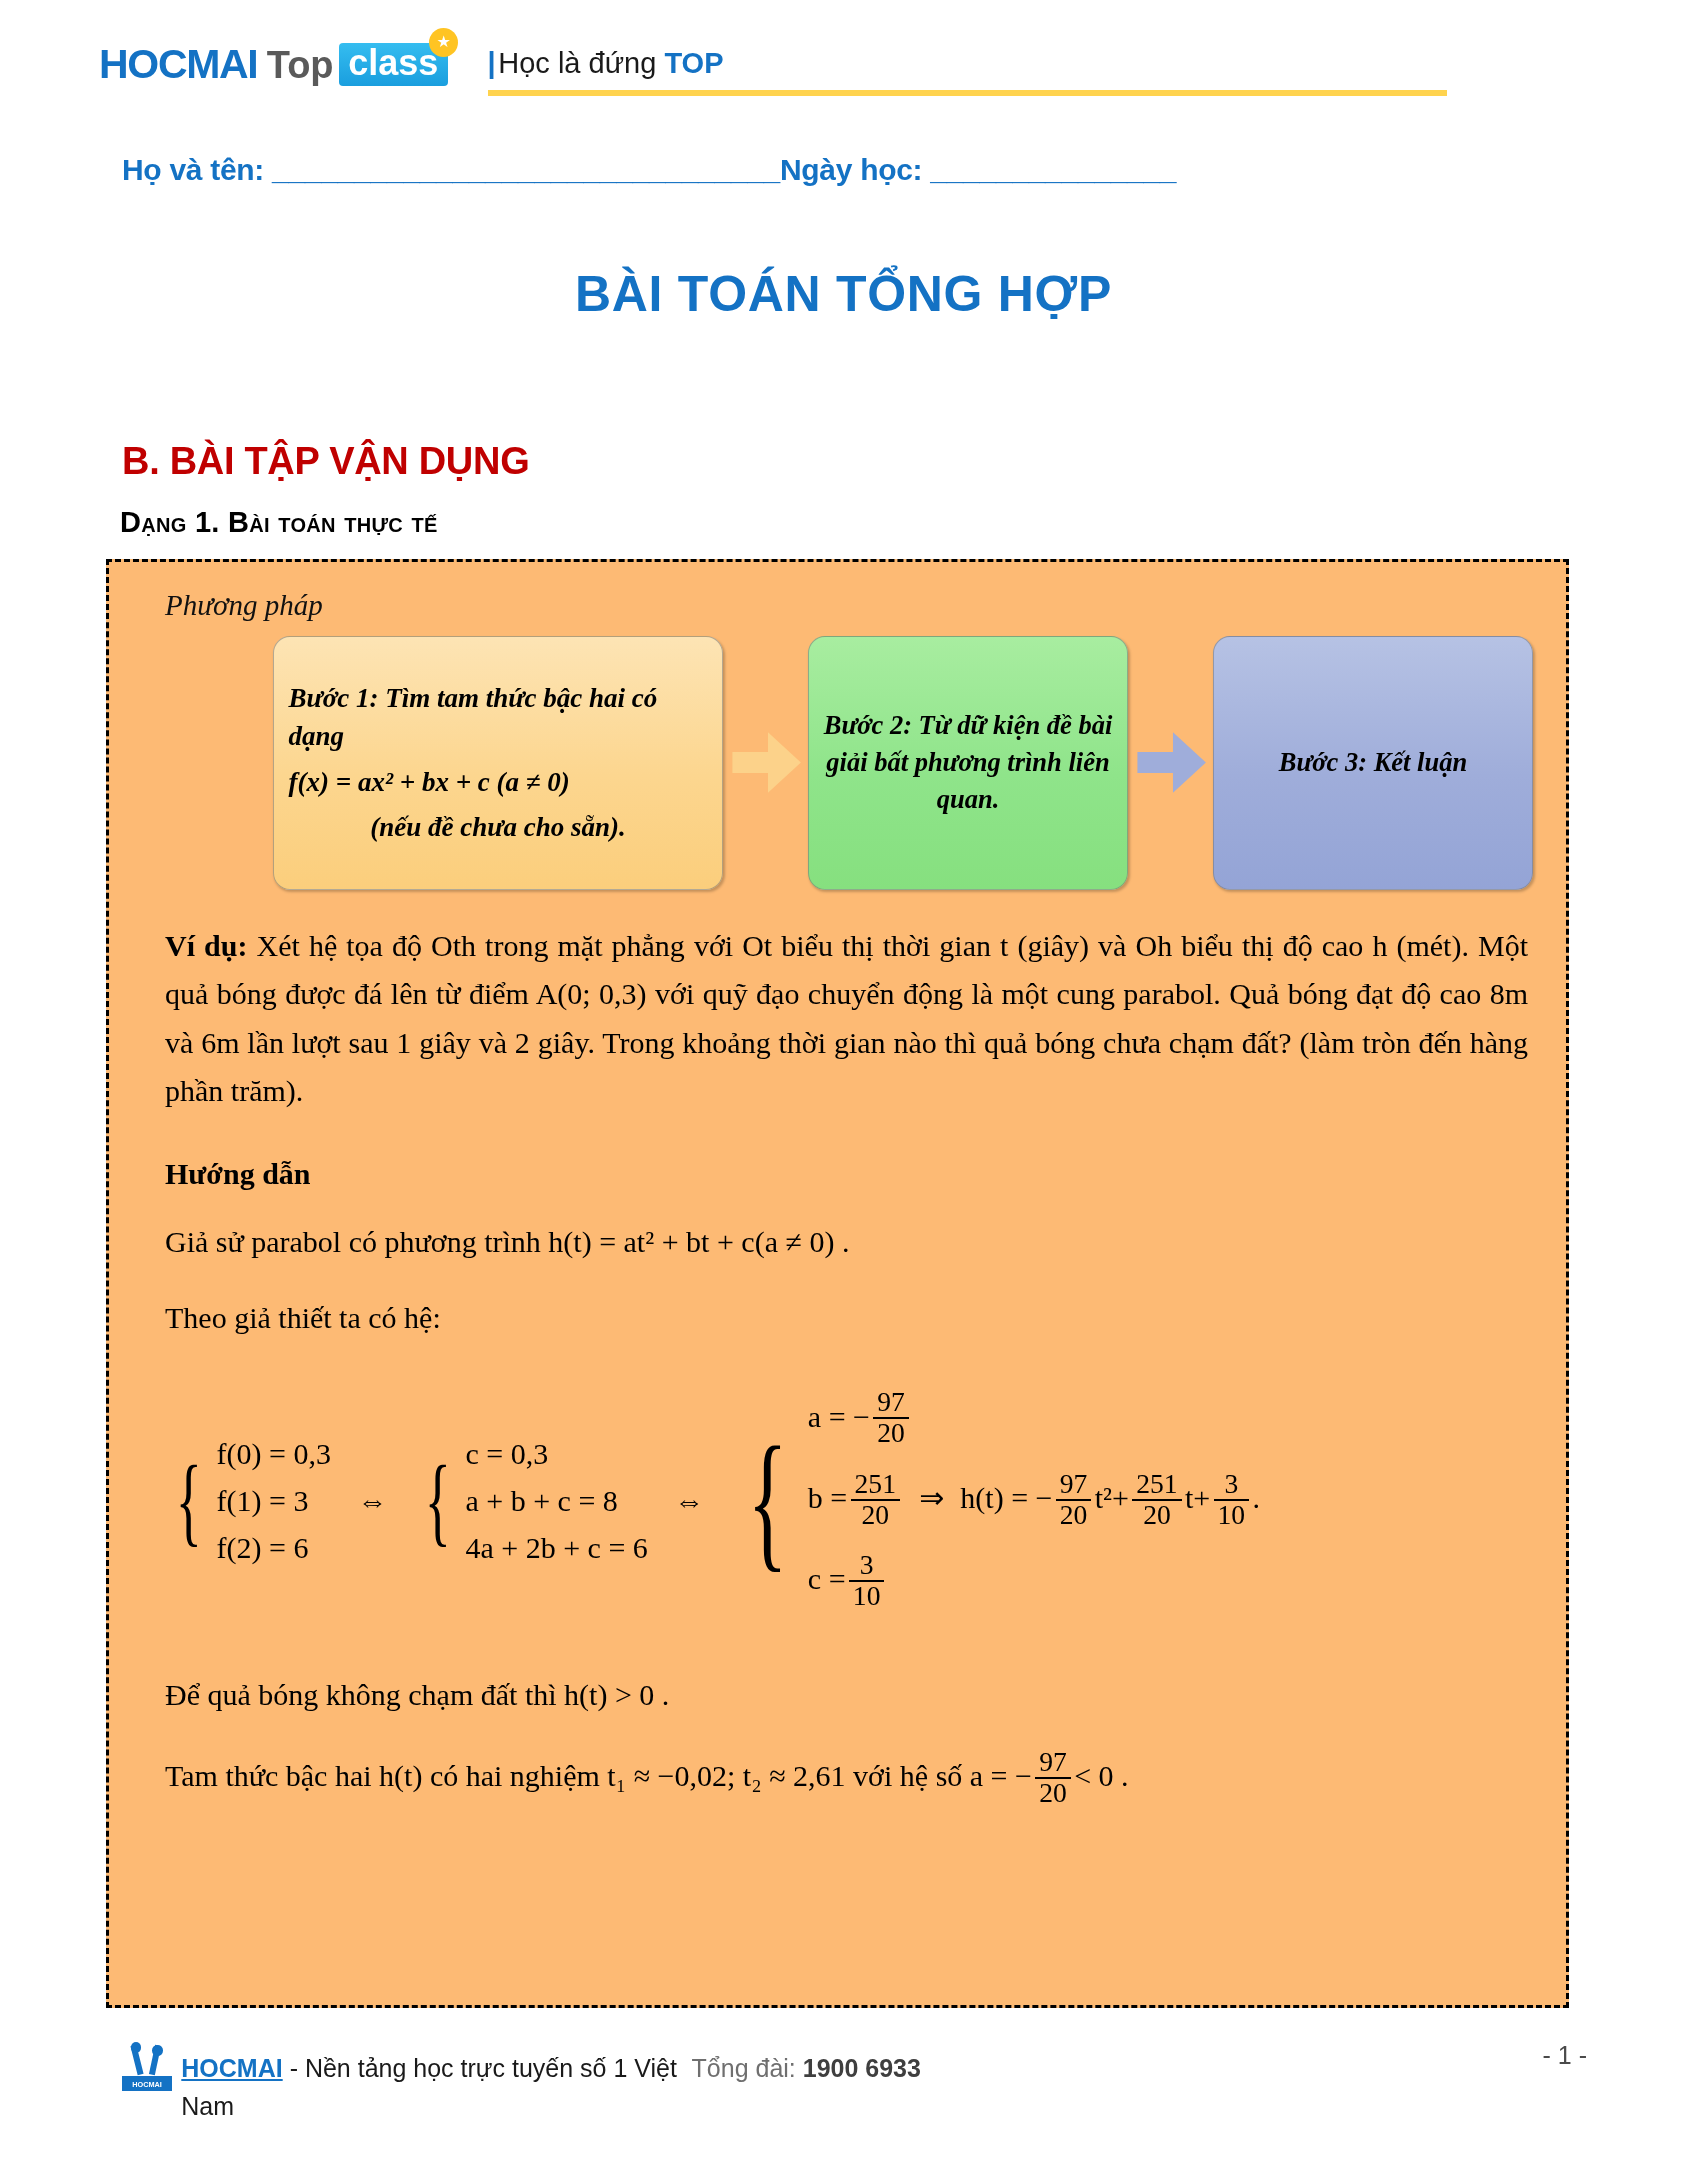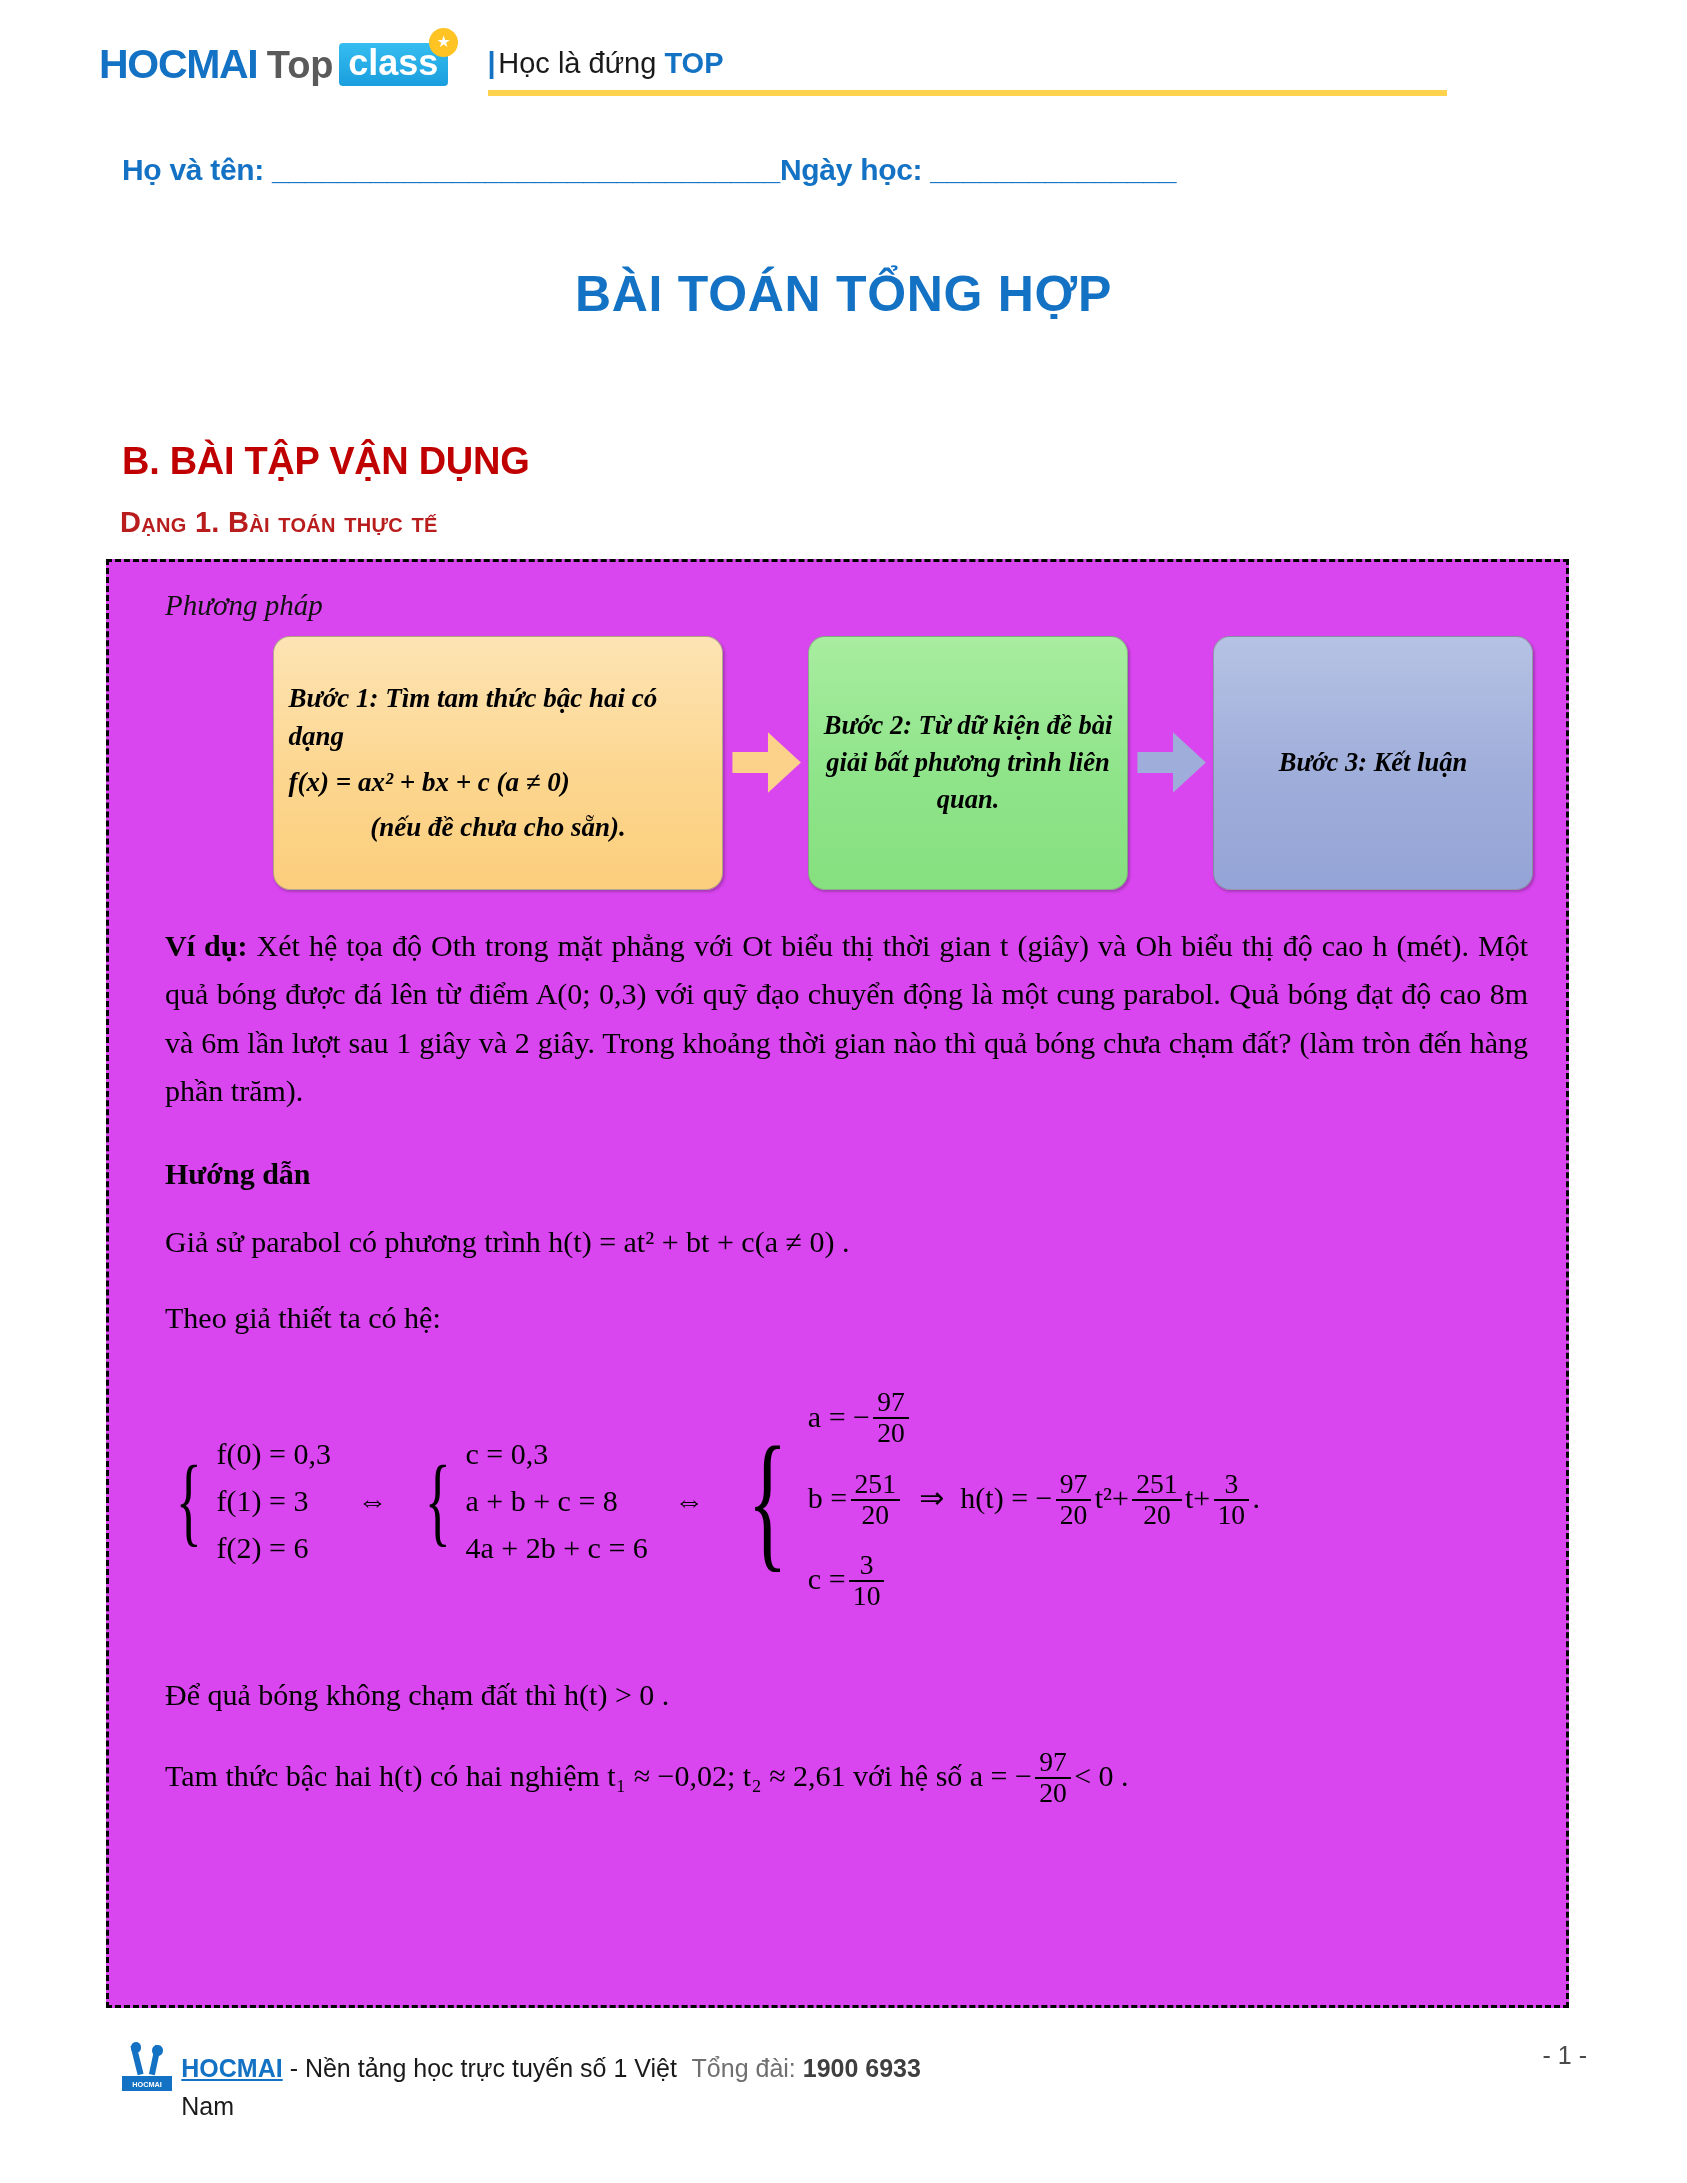--- a/index.html
+++ b/index.html
@@ -154,34 +154,34 @@
     color: #c00000;
     letter-spacing: -0.3px;
   }
   .sec-dang {
     position: absolute;
     left: 120px;
     top: 506px;
     font-family: "Liberation Sans", sans-serif;
     font-weight: bold;
     font-size: 29px;
-    color: #b91c1c;
+    color: #000000;
     font-variant: small-caps;
     letter-spacing: 0.3px;
   }
 
   
   .method-box {
     position: absolute;
     left: 106px;
     top: 559px;
     width: 1463px;
     height: 1449px;
     box-sizing: border-box;
-    background: #d946ef;
+    background: #fdba74;
     border: 3.3px dashed #000000;
     padding: 26.5px 33px 0 33px;
   }
   .phuongphap {
     font-family: "Liberation Serif", serif;
     font-style: italic;
     font-size: 29px;
     color: #111111;
     margin: 0 0 12px 23px;
   }

